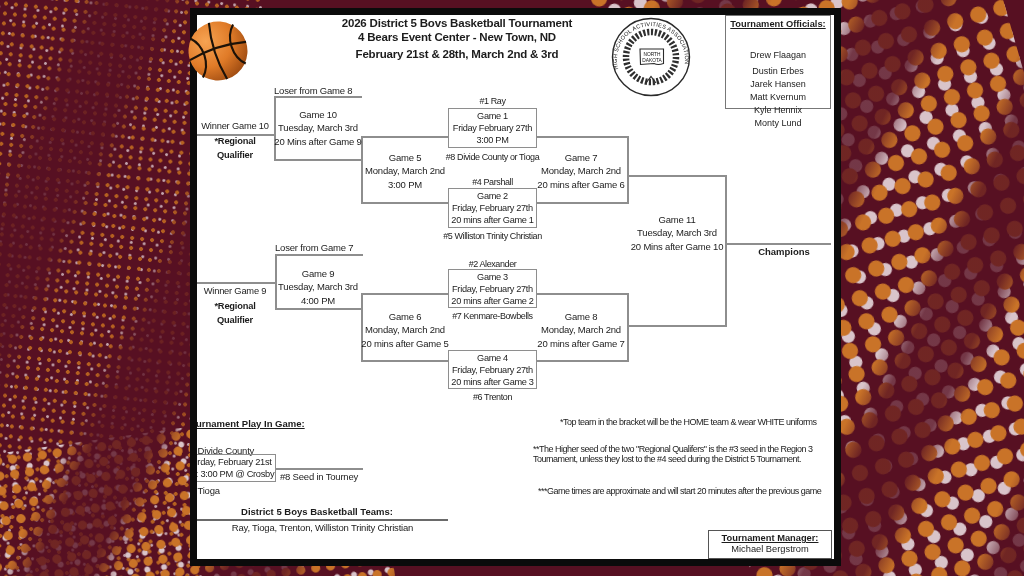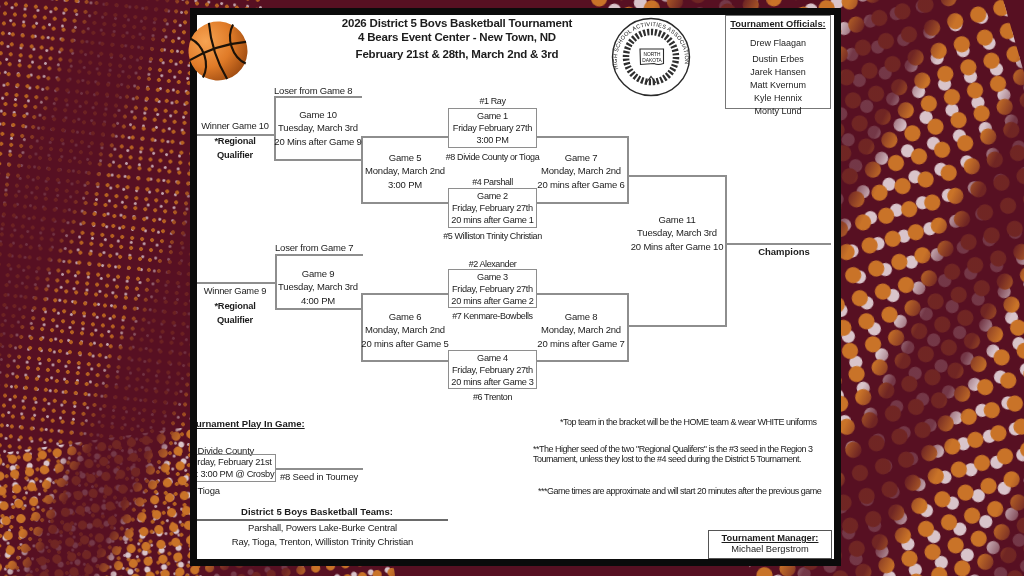--- a/index.html
+++ b/index.html
@@ -78,21 +78,21 @@
       <textPath href="#sealArc" xlink:href="#sealArc" startOffset="1">HIGH SCHOOL ACTIVITIES ASSOCIATION</textPath>
     </text>
     <path d="M30,33 L53.5,33 L53.5,47.5 Q48,49.6 44,47.5 L30.5,48.5 Z" fill="#fff" stroke="#2a2a2a" stroke-width="1.1"></path>
     <text x="42" y="40" text-anchor="middle" font-size="4.8" fill="#111">NORTH</text>
     <text x="42" y="46" text-anchor="middle" font-size="4.8" fill="#111">DAKOTA</text>
     <path d="M36,67 L41,60.5 L46,67" stroke="#2a2a2a" stroke-width="1.2" fill="none"></path>
   </svg>
 
   <div id="officialsBox">
     <div class="t b ul">Tournament Officials:</div>
-    <div class="n" style="margin-top:8px">Drew Flaagan</div>
+    <div class="n" style="margin-top:20px">Drew Flaagan</div>
     <div class="n" style="margin-top:3px">Dustin Erbes</div>
     <div class="n">Jarek Hansen</div>
     <div class="n">Matt Kvernum</div>
     <div class="n">Kyle Hennix</div>
     <div class="n">Monty Lund</div>
   </div>
 
   <div class="hl" style="left:77px;top:81px;width:88px"></div>
   <div class="vl" style="left:77px;top:81px;height:65px"></div>
   <div class="hl" style="left:77px;top:144px;width:88px"></div>
@@ -205,21 +205,20 @@
     <div>Saturday, February 21st</div>
     <div>Time: 3:00 PM @ Crosby</div>
   </div>
   <div class="feed" style="left:-12px;top:470px;width:90px">#9 Tioga</div>
   <div class="hl" style="left:79px;top:453px;width:87px"></div>
   <div class="feed" style="left:83px;top:456px;width:80px">#8 Seed in Tourney</div>
 
   <div id="teamsTitle" class="b">District 5 Boys Basketball Teams:</div>
   <div class="hl" style="left:0;top:504px;width:251px;height:1.5px;background:#6a6a6a"></div>
   <div id="teamsLines">
-    <div>Parshall, Powers Lake-Burke Central</div>
     <div>Ray, Tioga, Trenton, Williston Trinity Christian</div>
   </div>
 
   <div class="note" style="left:363px;top:402px">*Top team in the bracket will be the HOME team &amp; wear WHITE uniforms</div>
   <div style="position:absolute;left:336px;top:429px;width:310px">
     <div class="note" style="position:static">**The Higher seed of the two "Regional Qualifers" is the #3 seed in the Region 3</div>
     <div class="note" style="position:static">Tournament, unless they lost to the #4 seed during the District 5 Tournament.</div>
   </div>
   <div class="note" style="left:341px;top:471px">***Game times are approximate and will start 20 minutes after the previous game</div>
 

